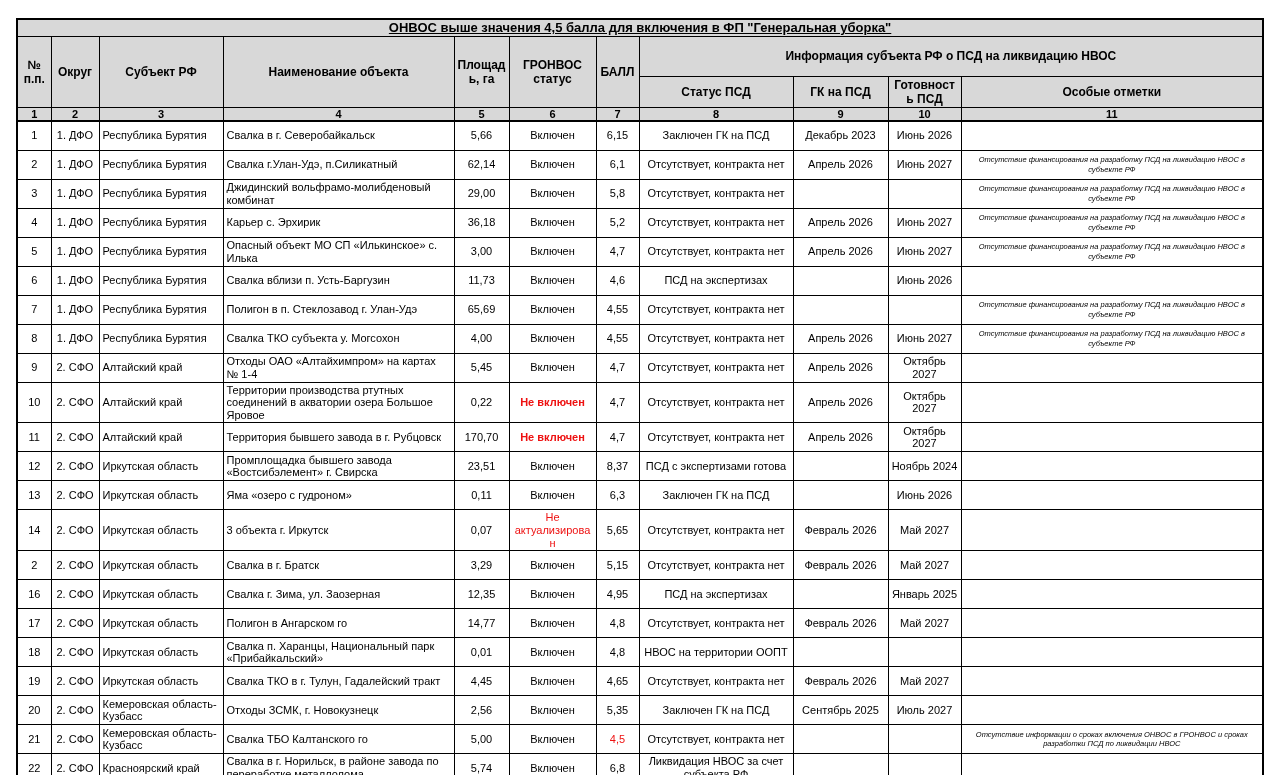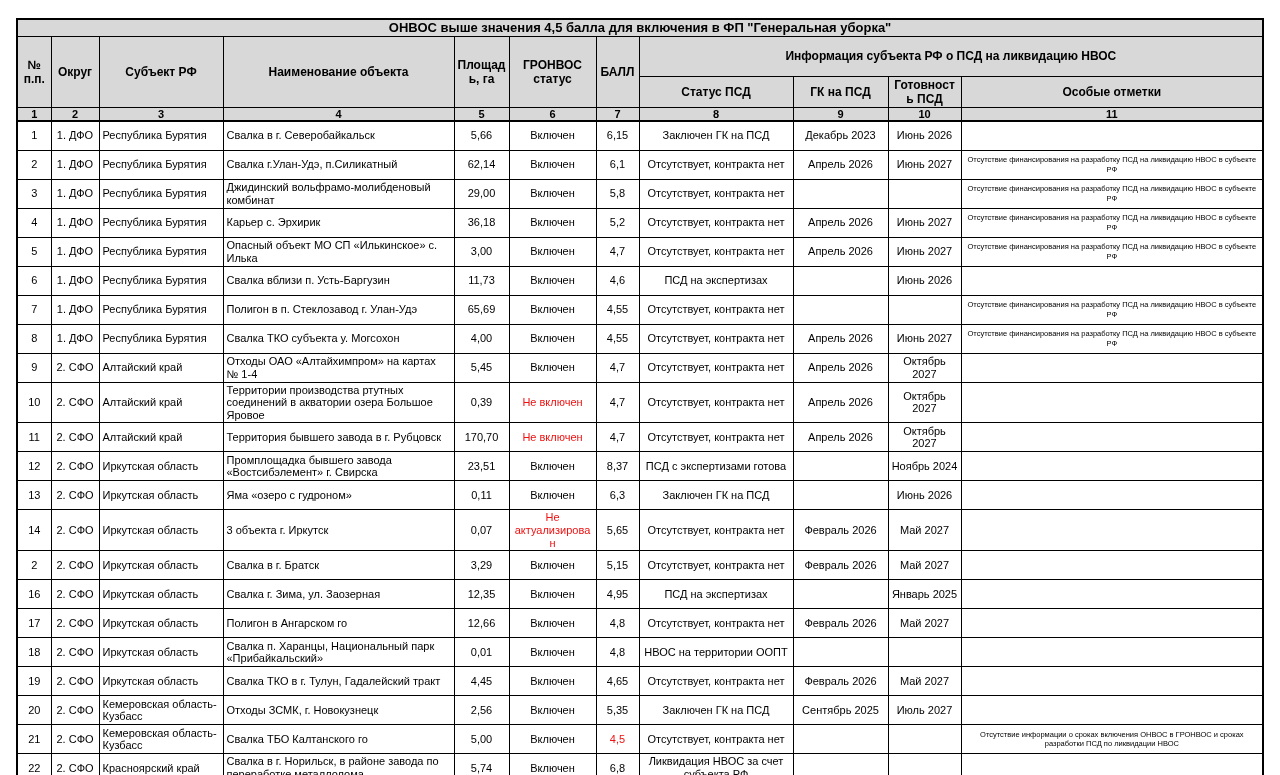--- a/index.html
+++ b/index.html
@@ -19,20 +19,21 @@
     padding: 1px 3px;
     word-wrap: break-word;
   }
   .title-cell {
     background: var(--header-bg, #d8d8d8);
     font-weight: bold;
     font-size: 13px;
     text-align: center;
     height: 17px;
     padding: 0;
+    text-decoration: underline;
   }
   .h {
     background: var(--header-bg, #d8d8d8);
     font-weight: bold;
     font-size: 12px;
     text-align: center;
   }
   .h-main { height: 40px; }
   .h-sub  { height: 27px; }
   .numrow td {
@@ -40,23 +41,23 @@
     font-weight: bold;
     font-size: 11px;
     text-align: center;
     height: 14px;
     padding: 0;
     border-bottom: 2px solid var(--border, #000);
   }
   tbody td { font-size: 11px; height: 29px; line-height: 1.15; }
   .c-center { text-align: center; }
   .c-left   { text-align: left; }
-  .notes    { font-size: 7.5px; line-height: 1.25; }
+  .notes    { font-size: 7.5px; line-height: 1.25; font-style: italic; }
   .red  { color: var(--red, #ee1111); }
-  .bold { font-weight: normal; }
+  .bold { font-weight: bold; }
 </style>
 </head>
 <body>
 
 <div class="wrap">
   <table>
     <colgroup>
       <col style="width:34px">
         <col style="width:48px">
         <col style="width:124px">
@@ -219,21 +220,21 @@
           <td class="c-center">Отсутствует, контракта нет</td>
           <td class="c-center">Апрель 2026</td>
           <td class="c-center">Октябрь 2027</td>
           <td class="c-center notes"></td>
         </tr>
         <tr>
           <td class="c-center">10</td>
           <td class="c-center">2. СФО</td>
           <td class="c-left">Алтайский край</td>
           <td class="c-left">Территории производства ртутных соединений в акватории озера Большое Яровое</td>
-          <td class="c-center">0,39</td>
+          <td class="c-center">0,22</td>
           <td class="c-center red bold">Не включен</td>
           <td class="c-center">4,7</td>
           <td class="c-center">Отсутствует, контракта нет</td>
           <td class="c-center">Апрель 2026</td>
           <td class="c-center">Октябрь 2027</td>
           <td class="c-center notes"></td>
         </tr>
         <tr>
           <td class="c-center">11</td>
           <td class="c-center">2. СФО</td>
@@ -310,21 +311,21 @@
           <td class="c-center">ПСД на экспертизах</td>
           <td class="c-center"></td>
           <td class="c-center">Январь 2025</td>
           <td class="c-center notes"></td>
         </tr>
         <tr>
           <td class="c-center">17</td>
           <td class="c-center">2. СФО</td>
           <td class="c-left">Иркутская область</td>
           <td class="c-left">Полигон в Ангарском го</td>
-          <td class="c-center">12,66</td>
+          <td class="c-center">14,77</td>
           <td class="c-center">Включен</td>
           <td class="c-center">4,8</td>
           <td class="c-center">Отсутствует, контракта нет</td>
           <td class="c-center">Февраль 2026</td>
           <td class="c-center">Май 2027</td>
           <td class="c-center notes"></td>
         </tr>
         <tr>
           <td class="c-center">18</td>
           <td class="c-center">2. СФО</td>

